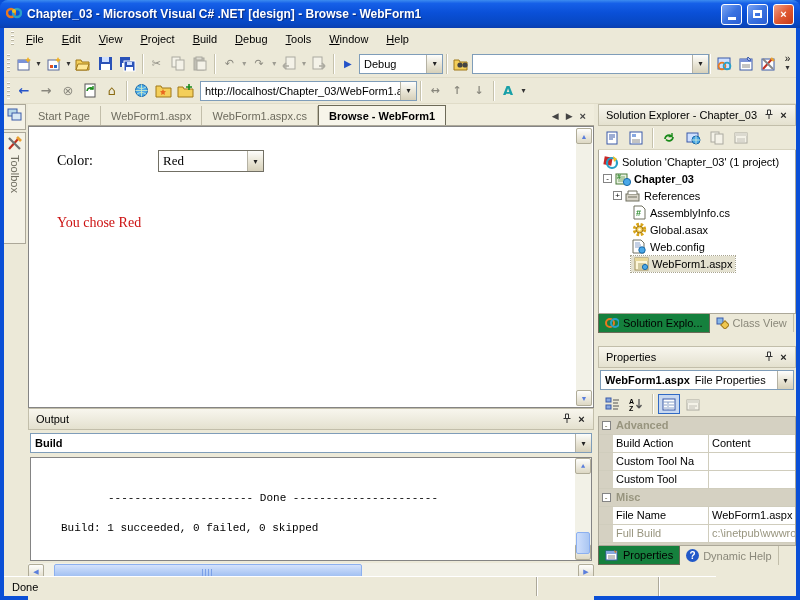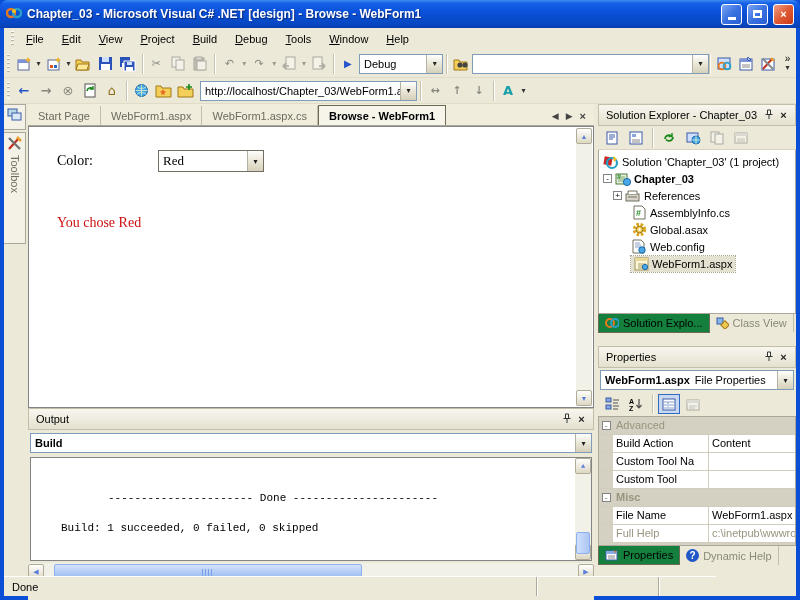--- a/index.html
+++ b/index.html
@@ -626,21 +626,21 @@
           <rect x="1" y="2" width="12" height="3" fill="#c8c8c8"></rect>
           <path d="M3 8h8M3 10h6" stroke="#888"></path>
         </svg>
     </span>
   </div>
   <div id="grid">
     <div class="grow gcat">
       <span class="gutter">
           <span class="exp">-</span>
         </span>
-      <span class="gname" style="font-weight:normal">Advanced</span>
+      <span class="gname" style="font-weight:bold">Advanced</span>
       <span class="gval"></span>
     </div>
     <div class="grow">
       <span class="gutter"></span>
       <span class="gname">Build Action</span>
       <span class="gval">Content</span>
     </div>
     <div class="grow">
       <span class="gutter"></span>
       <span class="gname">Custom Tool Na</span>
@@ -658,21 +658,21 @@
       <span class="gname" style="font-weight:bold">Misc</span>
       <span class="gval"></span>
     </div>
     <div class="grow">
       <span class="gutter"></span>
       <span class="gname">File Name</span>
       <span class="gval">WebForm1.aspx</span>
     </div>
     <div class="grow">
       <span class="gutter"></span>
-      <span class="gname gdim">Full Help</span>
+      <span class="gname gdim">Full Build</span>
       <span class="gval gdim">c:\inetpub\wwwroot\</span>
     </div>
   </div>
   <div class="twtabs">
     <span class="twtab active">
       <svg width="14" height="12">
           <rect x="1" y="2" width="11" height="9" fill="#fff" stroke="#3a5aa8"></rect>
           <rect x="1" y="2" width="11" height="3" fill="#88a8e0"></rect>
           <path d="M3 7h7M3 9h7" stroke="#888"></path>
           <path d="M9 1l3 2-2 1z" fill="#c87828"></path>

